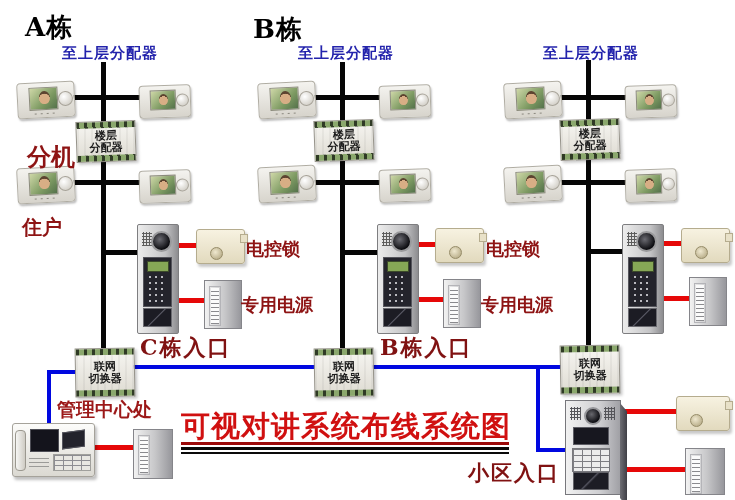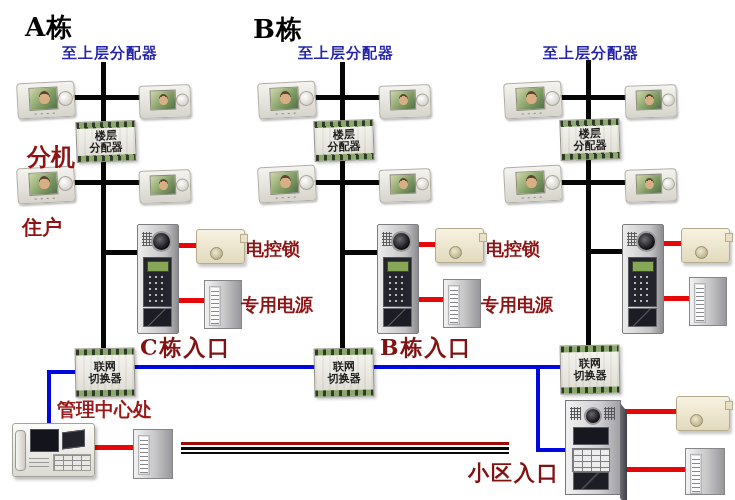--- a/index.html
+++ b/index.html
@@ -377,17 +377,18 @@
   <div class="lbl serif maroon" style="left:486px;top:237px;font-size:18px;">电控锁</div>
   <div class="lbl serif maroon" style="left:241px;top:293px;font-size:18px;">专用电源</div>
   <div class="lbl serif maroon" style="left:481px;top:293px;font-size:18px;">专用电源</div>
 
   <div class="lbl serif entr" style="left:140px;top:333px;">C栋入口</div>
   <div class="lbl serif entr" style="left:380px;top:333px;">B栋入口</div>
 
   <div class="lbl serif entr" style="left:468px;top:459px;font-size:21px;">小区入口</div>
   <div class="lbl serif maroon" style="left:57px;top:397px;font-size:19px;color:#9c1818;">管理中心处</div>
 
+  <div class="lbl serif bigtitle" style="left:181px;top:407px;">可视对讲系统布线系统图</div>
   <div class="uline" style="left:181px;top:442px;width:328px;height:3px;background:#9c0a0a;"></div>
   <div class="uline" style="left:181px;top:447px;width:328px;height:3px;background:#0a0a0a;"></div>
   <div class="uline" style="left:181px;top:452px;width:328px;height:2px;background:#0a0a0a;"></div>
 
 </div>
 
 </body></html>

